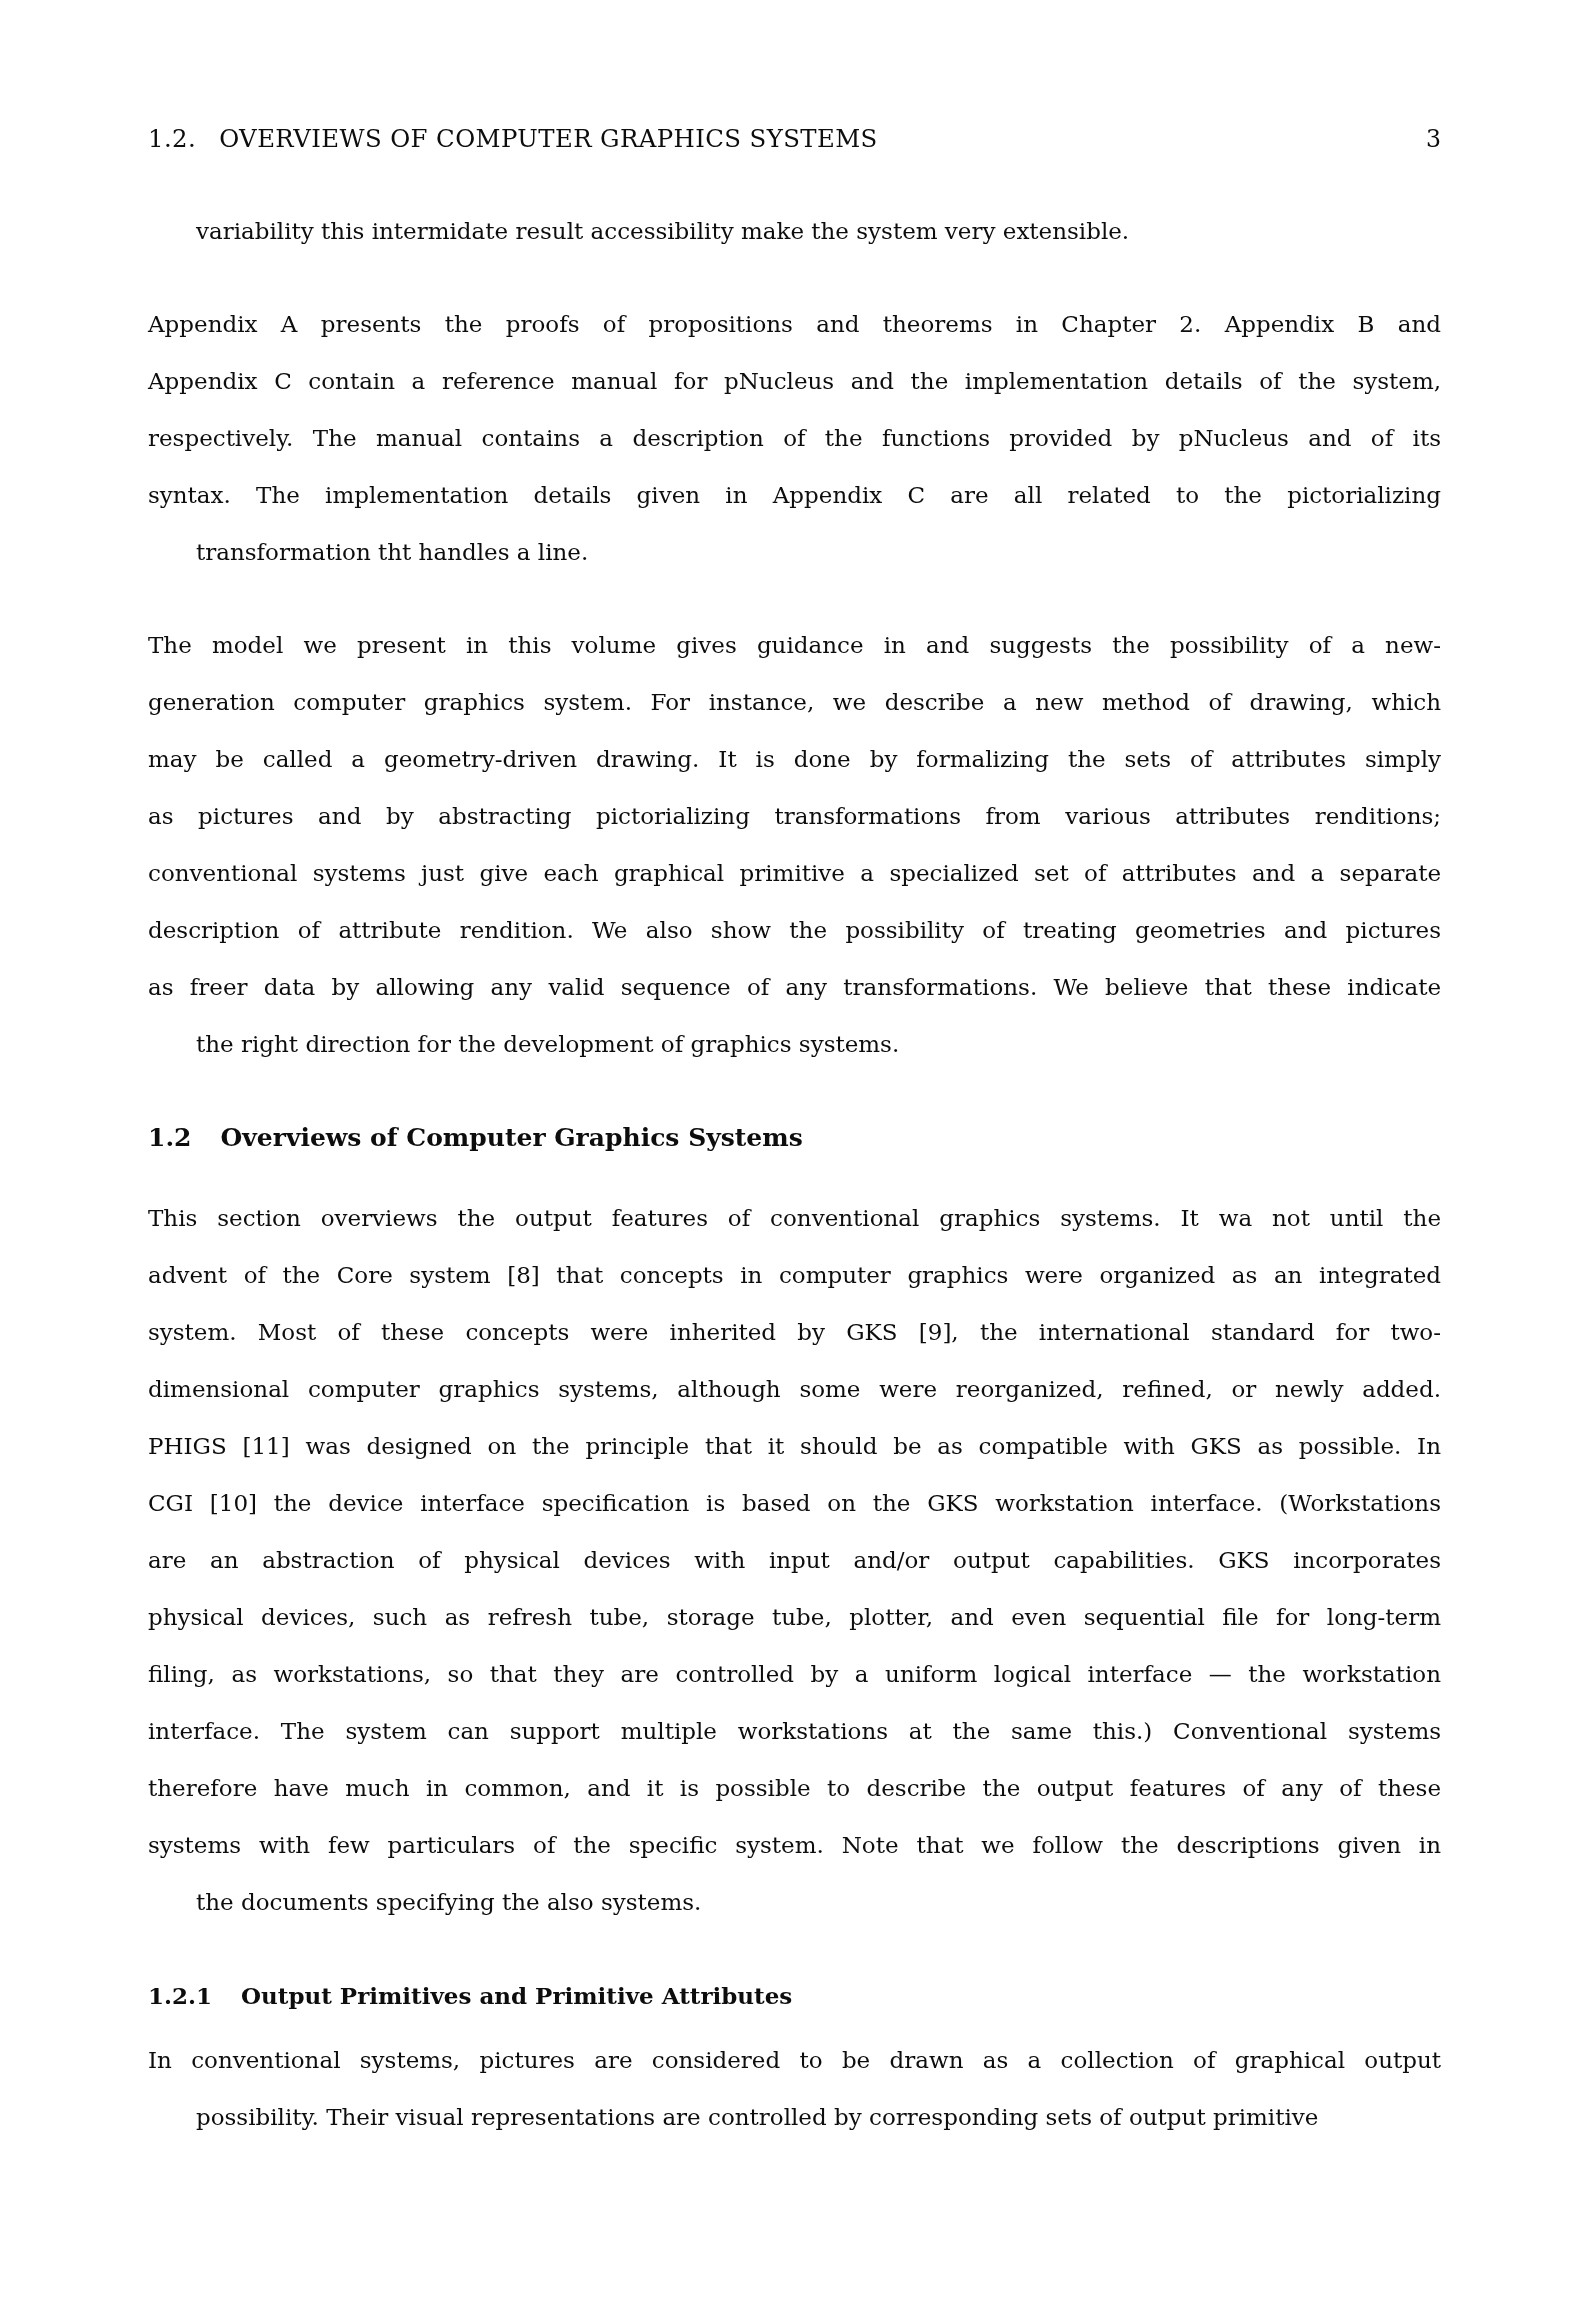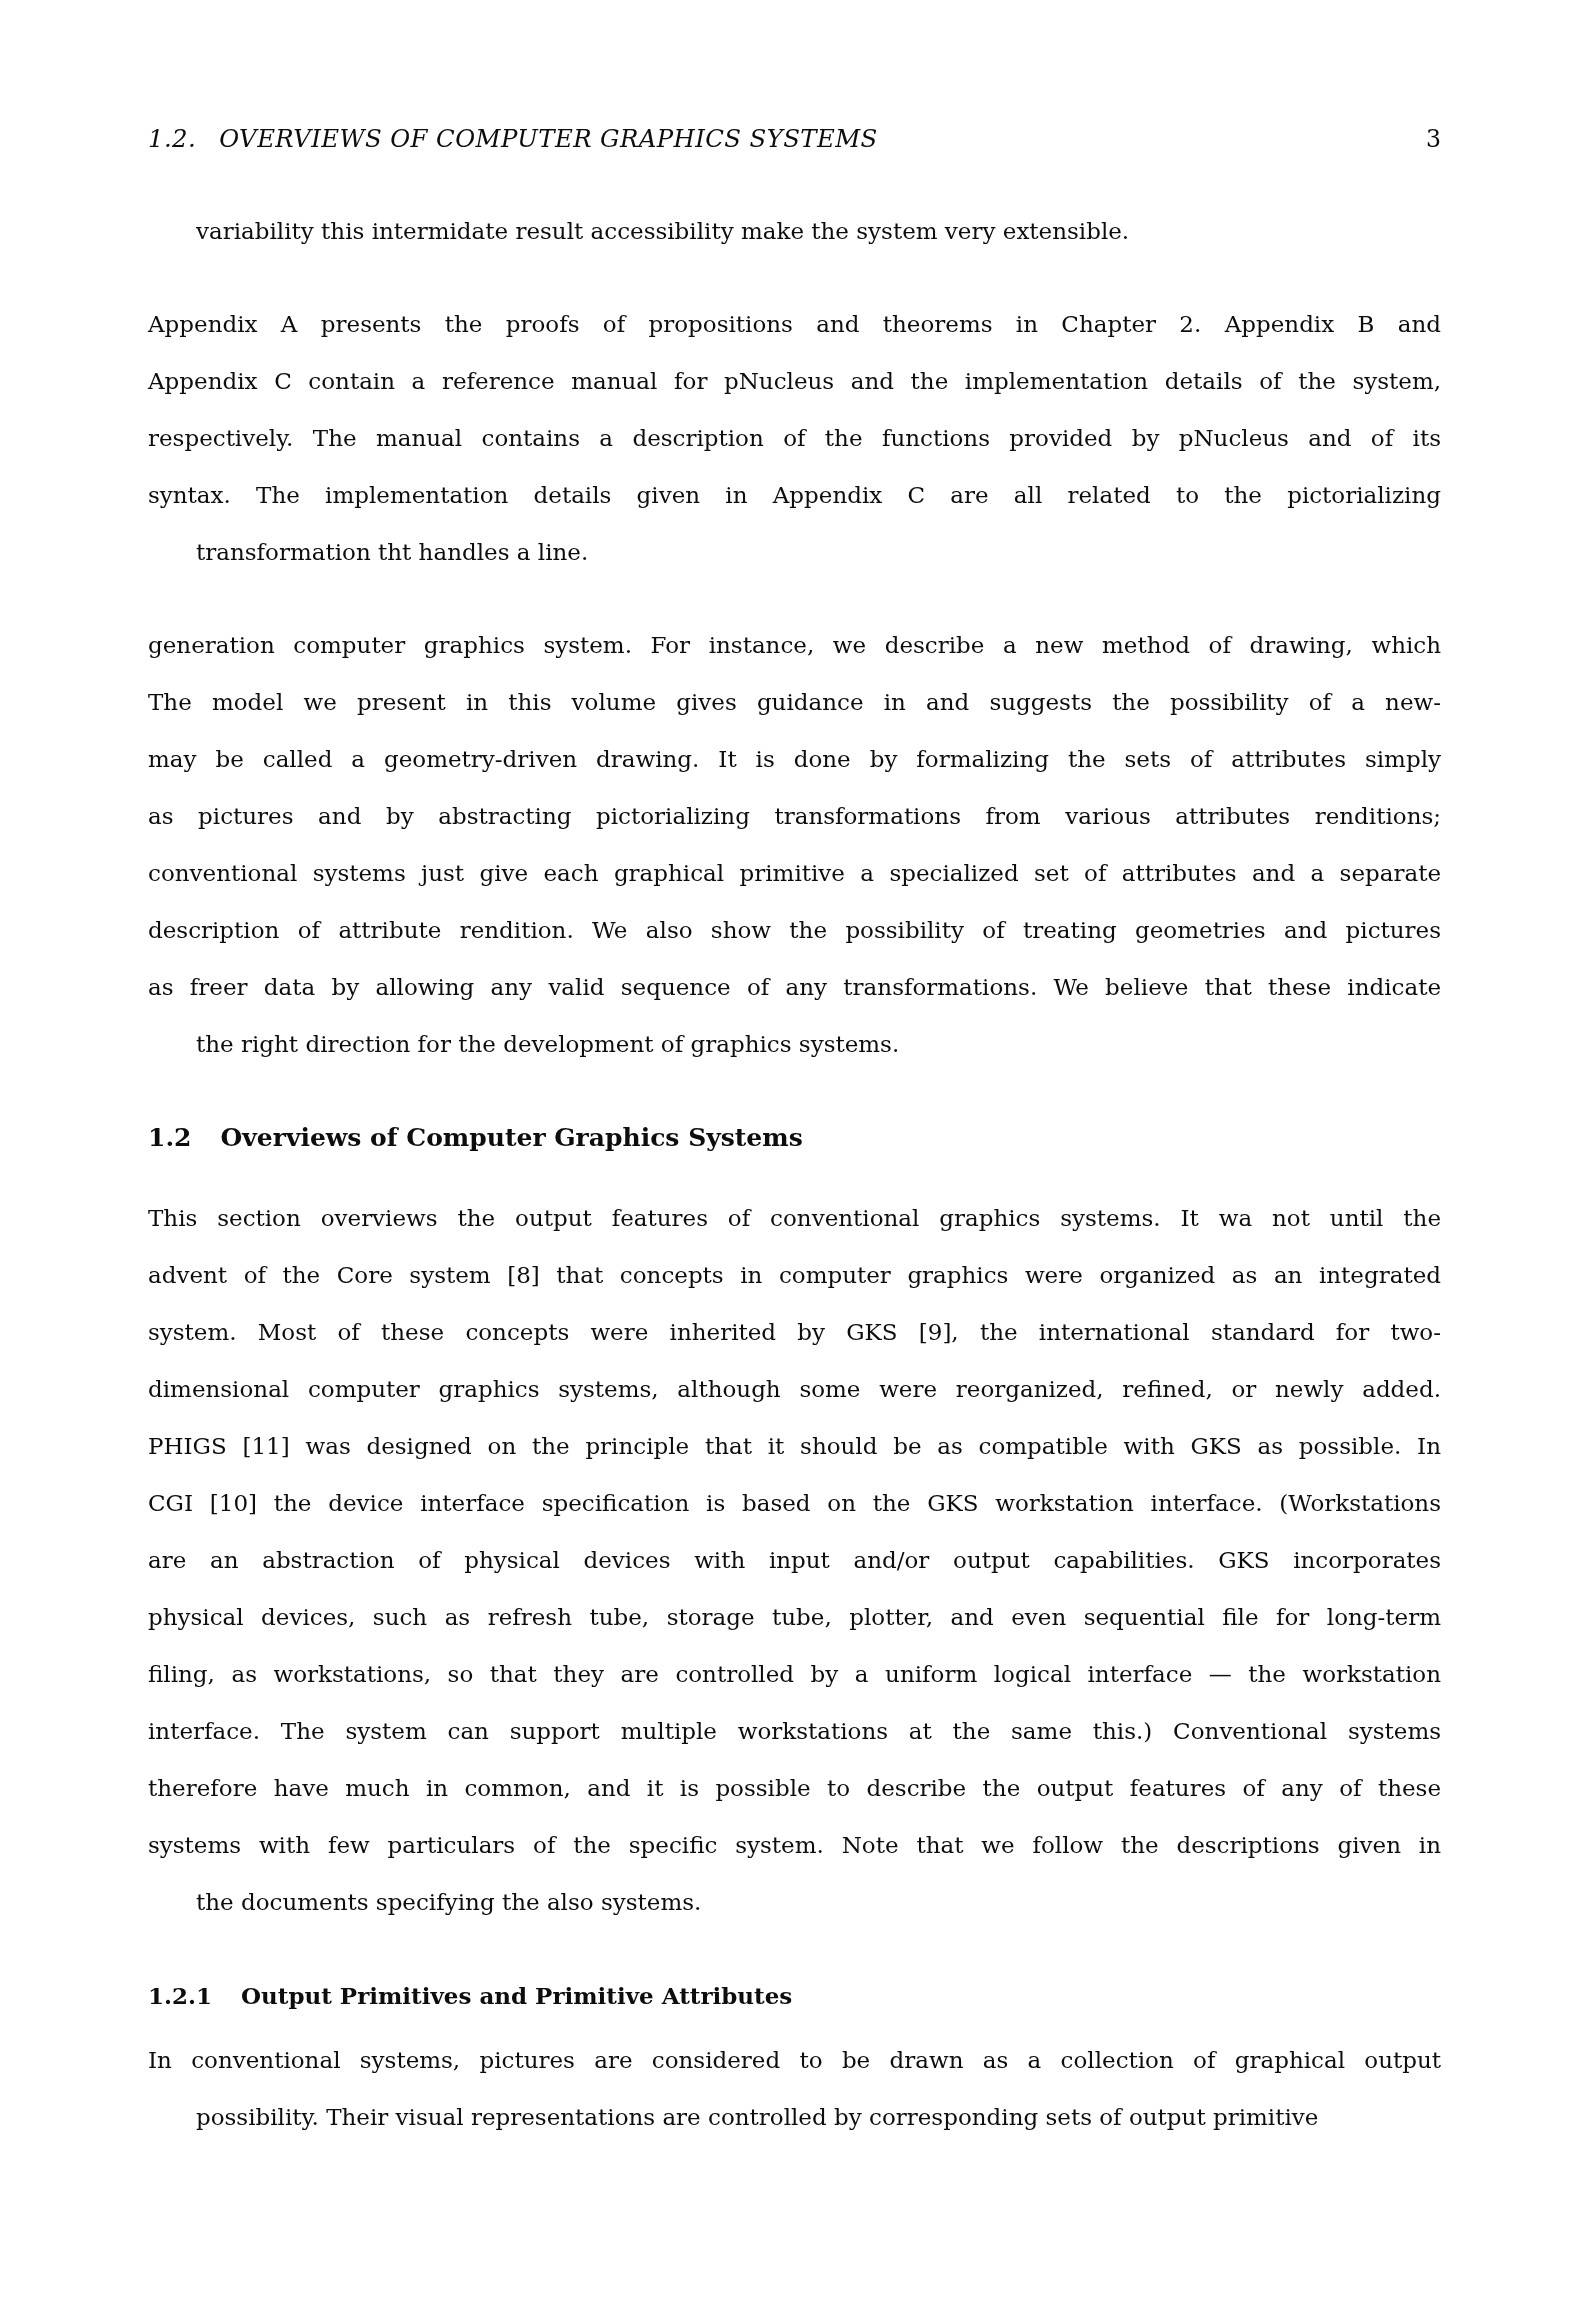--- a/index.html
+++ b/index.html
@@ -19,21 +19,20 @@
     overflow: hidden;
   }
   .running-header {
     display: flex;
     justify-content: space-between;
     align-items: baseline;
     font-size: 24.4px;
     margin-bottom: 50px;
   }
   .running-header .rh-left {
-    font-style: italic;
     letter-spacing: 0.4px;
   }
   .running-header .rh-num {
     margin-right: 23px;
   }
   .running-header .rh-page {
     font-style: normal;
     font-size: 23.6px;
   }
   .page-body {
@@ -85,22 +84,22 @@
         <div class="line last"><span>variability this intermidate result accessibility make the system very extensible.</span></div>
       </div>
       <div class="para">
         <div class="line"><span>Appendix A presents the proofs of propositions and theorems in Chapter 2.  Appendix B and</span></div>
         <div class="line"><span>Appendix C contain a reference manual for pNucleus and the implementation details of the system,</span></div>
         <div class="line"><span>respectively. The manual contains a description of the functions provided by pNucleus and of its</span></div>
         <div class="line"><span>syntax.  The implementation details given in Appendix C are all related to the pictorializing</span></div>
         <div class="line last"><span>transformation tht handles a line.</span></div>
       </div>
       <div class="para">
+        <div class="line"><span>The model we present in this volume gives guidance in and suggests the possibility of a new-</span></div>
         <div class="line"><span>generation computer graphics system. For instance, we describe a new method of drawing, which</span></div>
-        <div class="line"><span>The model we present in this volume gives guidance in and suggests the possibility of a new-</span></div>
         <div class="line"><span>may be called a </span><span class="it">geometry-driven drawing</span><span>.  It is done by formalizing the sets of attributes simply</span></div>
         <div class="line"><span>as pictures and by abstracting pictorializing transformations from various attributes renditions;</span></div>
         <div class="line"><span>conventional systems just give each graphical primitive a specialized set of attributes and a separate</span></div>
         <div class="line"><span>description of attribute rendition.  We also show the possibility of treating geometries and pictures</span></div>
         <div class="line"><span>as freer data by allowing any valid sequence of any transformations.  We believe that these indicate</span></div>
         <div class="line last"><span>the right direction for the development of graphics systems.</span></div>
       </div>
       <div class="heading l2"><span class="hnum">1.2</span><span>Overviews of Computer Graphics Systems</span></div>
       <div class="para">
         <div class="line"><span>This section overviews the output features of conventional graphics systems.  It wa not until the</span></div>

